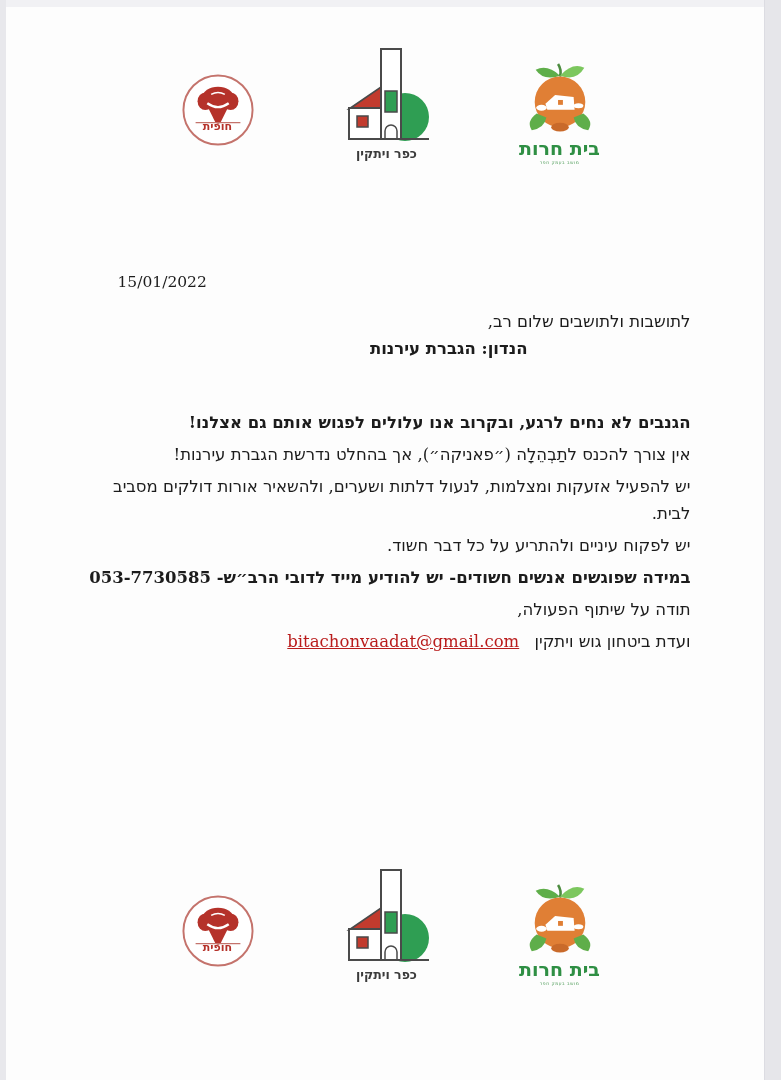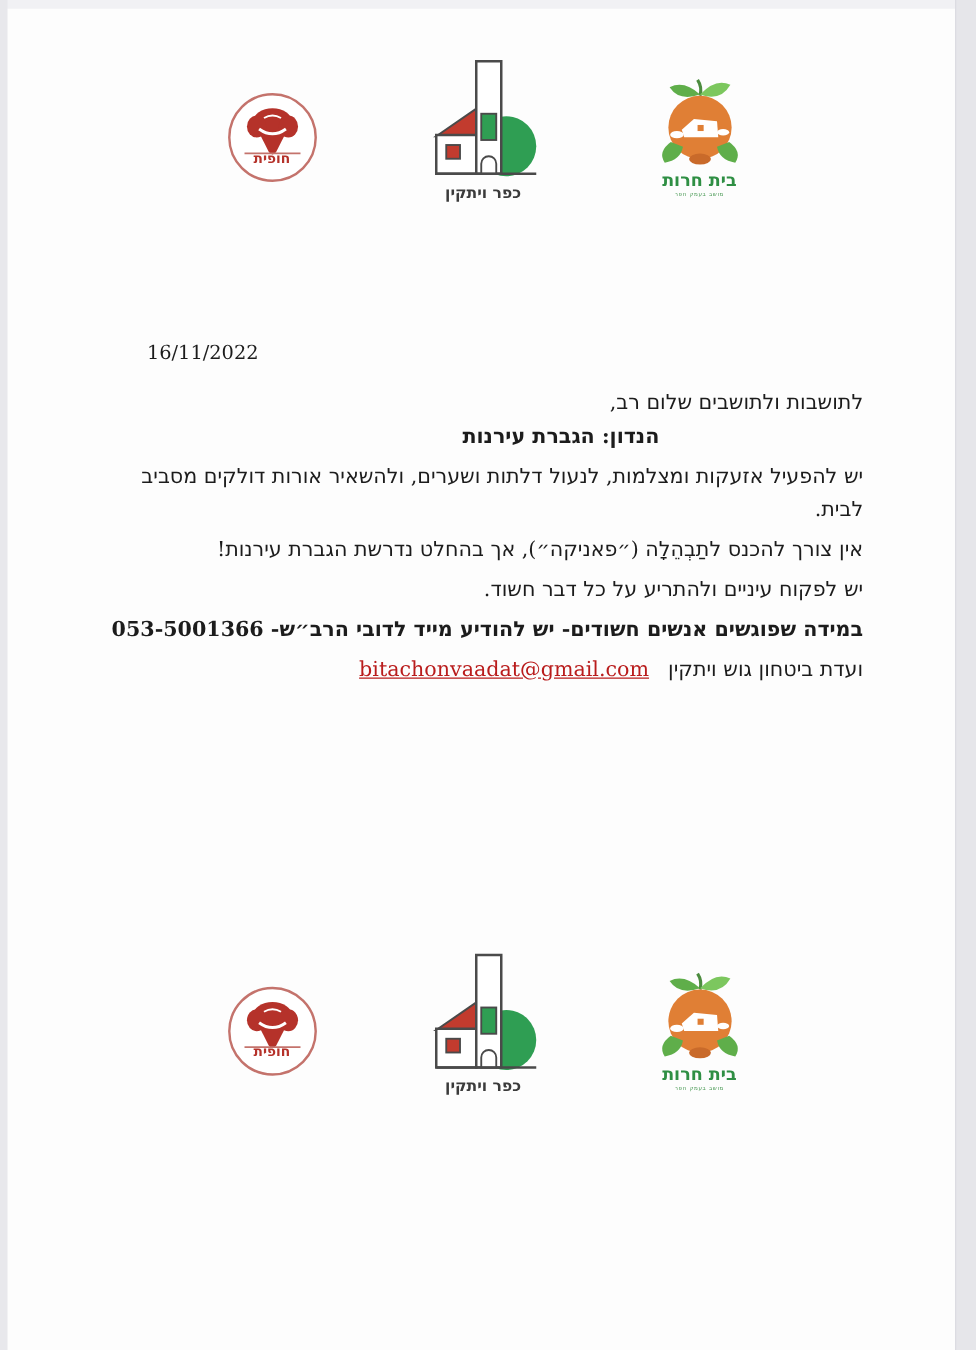--- a/index.html
+++ b/index.html
@@ -41,21 +41,21 @@
     font-weight: bold; font-size: 11px; color: #b5322a;
   }
   .kv-label {
     margin-top: 3px;
     font-family: "DejaVu Sans", sans-serif;
     font-weight: bold; font-size: 12.5px; color: #3b3b3b;
   }
   .bh-label {
     margin-top: 2px;
     font-family: "DejaVu Sans", sans-serif;
-    font-weight: bold; font-size: 14px; color: #2f8f44;
+    font-weight: bold; font-size: 19px; color: #2f8f44;
   }
   .bh-tagline {
     margin-top: 1px;
     font-family: "DejaVu Sans", sans-serif;
     font-size: 4.5px; color: #4a9a55; letter-spacing: .5px;
     white-space: nowrap;
   }
 
   
   .letter {
@@ -139,29 +139,31 @@
         <rect x="40" y="38" width="5" height="5" fill="#e07f35"></rect>
         <ellipse cx="23" cy="46" rx="5.5" ry="3" fill="#ffffff"></ellipse>
         <ellipse cx="61" cy="44" rx="5" ry="2.6" fill="#ffffff"></ellipse>
       </svg>
       <span class="bh-label">בית חרות</span>
       <span class="bh-tagline">מושב בעמק חפר</span>
     </div>
   </div>
 
   <div class="letter">
-    <div class="date">16/11/2022</div>
+    <div class="date">15/01/2022</div>
     <div class="greeting">לתושבות ולתושבים שלום רב,</div>
     <div class="subject">הנדון: הגברת עירנות</div>
 
+    <p class="para first bold nowrap">הגנבים לא נחים לרגע, ובקרוב אנו עלולים לפגוש אותם גם אצלנו!</p>
+    <p class="para nowrap">אין צורך להכנס לתַבְהֵלָה (״פאניקה״), אך בהחלט נדרשת הגברת עירנות!</p>
     <p class="para">יש להפעיל אזעקות ומצלמות, לנעול דלתות ושערים, ולהשאיר אורות דולקים מסביב לבית.</p>
-    <p class="para nowrap">אין צורך להכנס לתַבְהֵלָה (״פאניקה״), אך בהחלט נדרשת הגברת עירנות!</p>
     <p class="para nowrap">יש לפקוח עיניים ולהתריע על כל דבר חשוד.</p>
-    <p class="para bold nowrap">במידה שפוגשים אנשים חשודים- יש להודיע מייד לדובי הרב״ש- 053-5001366</p>
-
+    <p class="para bold nowrap">במידה שפוגשים אנשים חשודים- יש להודיע מייד לדובי הרב״ש- 053-7730585</p>
+
+    <div class="closing">תודה על שיתוף הפעולה,</div>
     <div class="signature">
       <span>ועדת ביטחון גוש ויתקין</span>
       <a href="#">bitachonvaadat@gmail.com</a>
     </div>
   </div>
 
   <div class="logo-row footer">
 
     <div class="logo-col logo-hofit">
       <svg width="74" height="74" viewBox="0 0 76 76">

